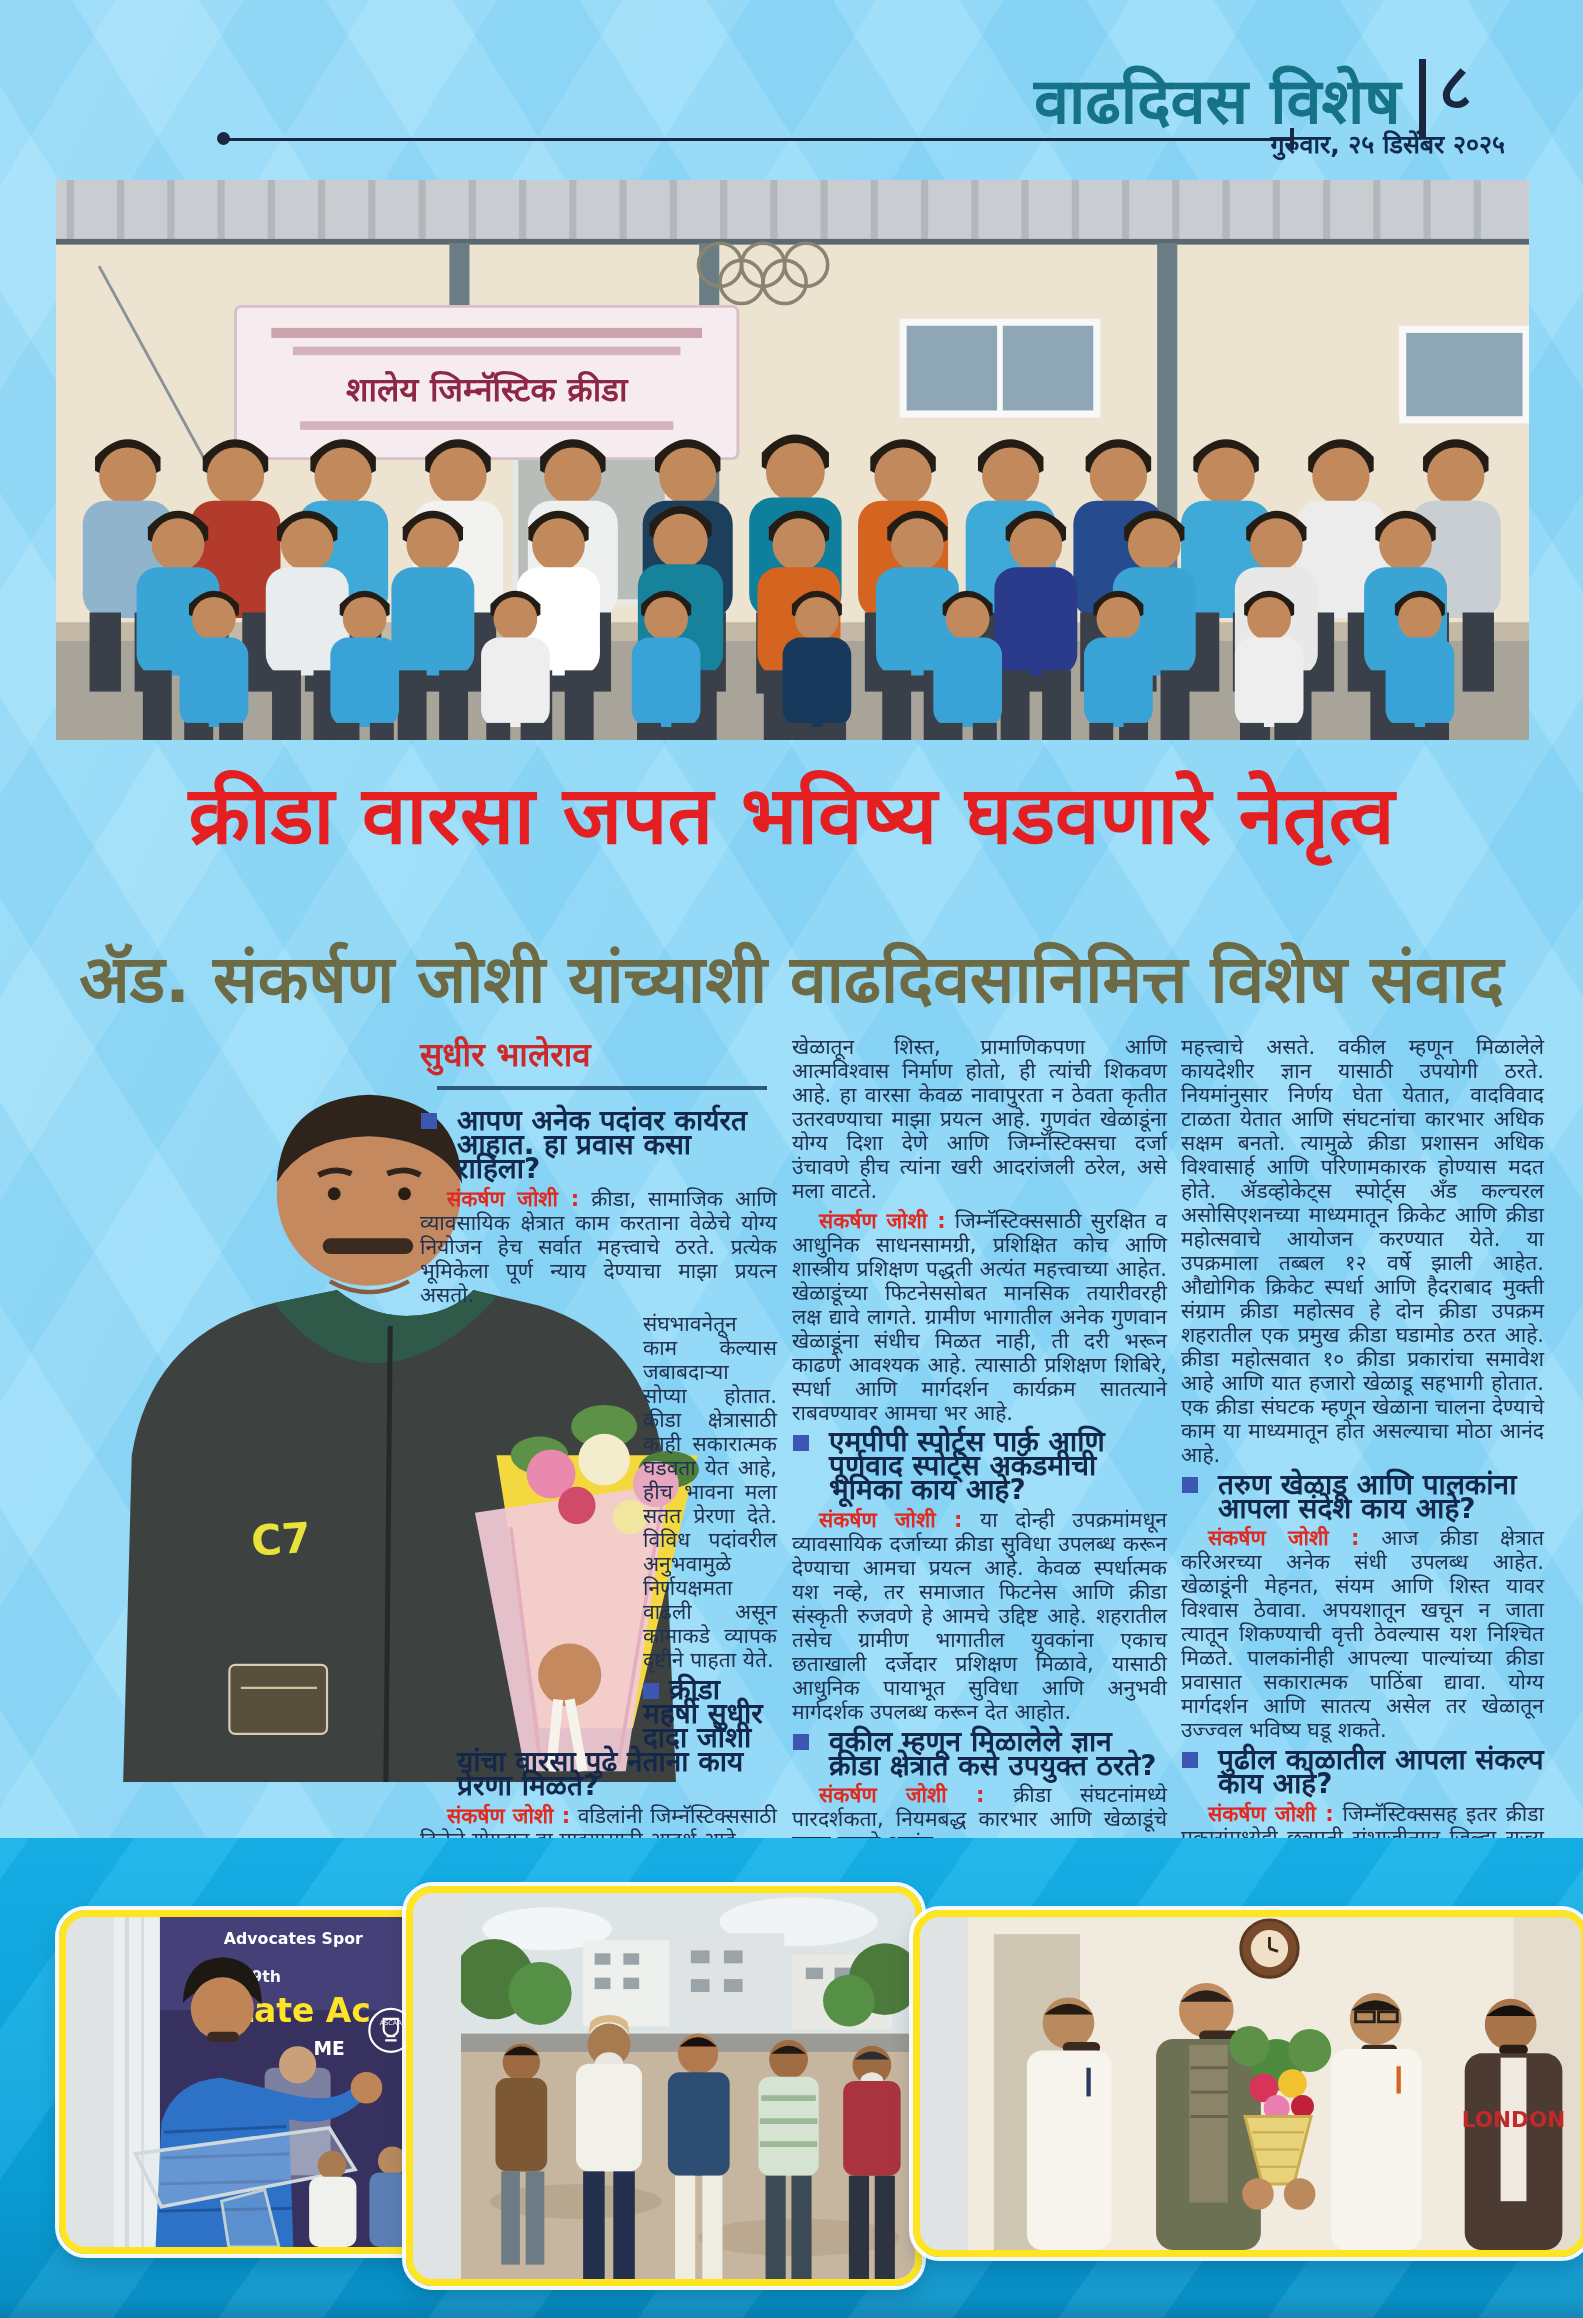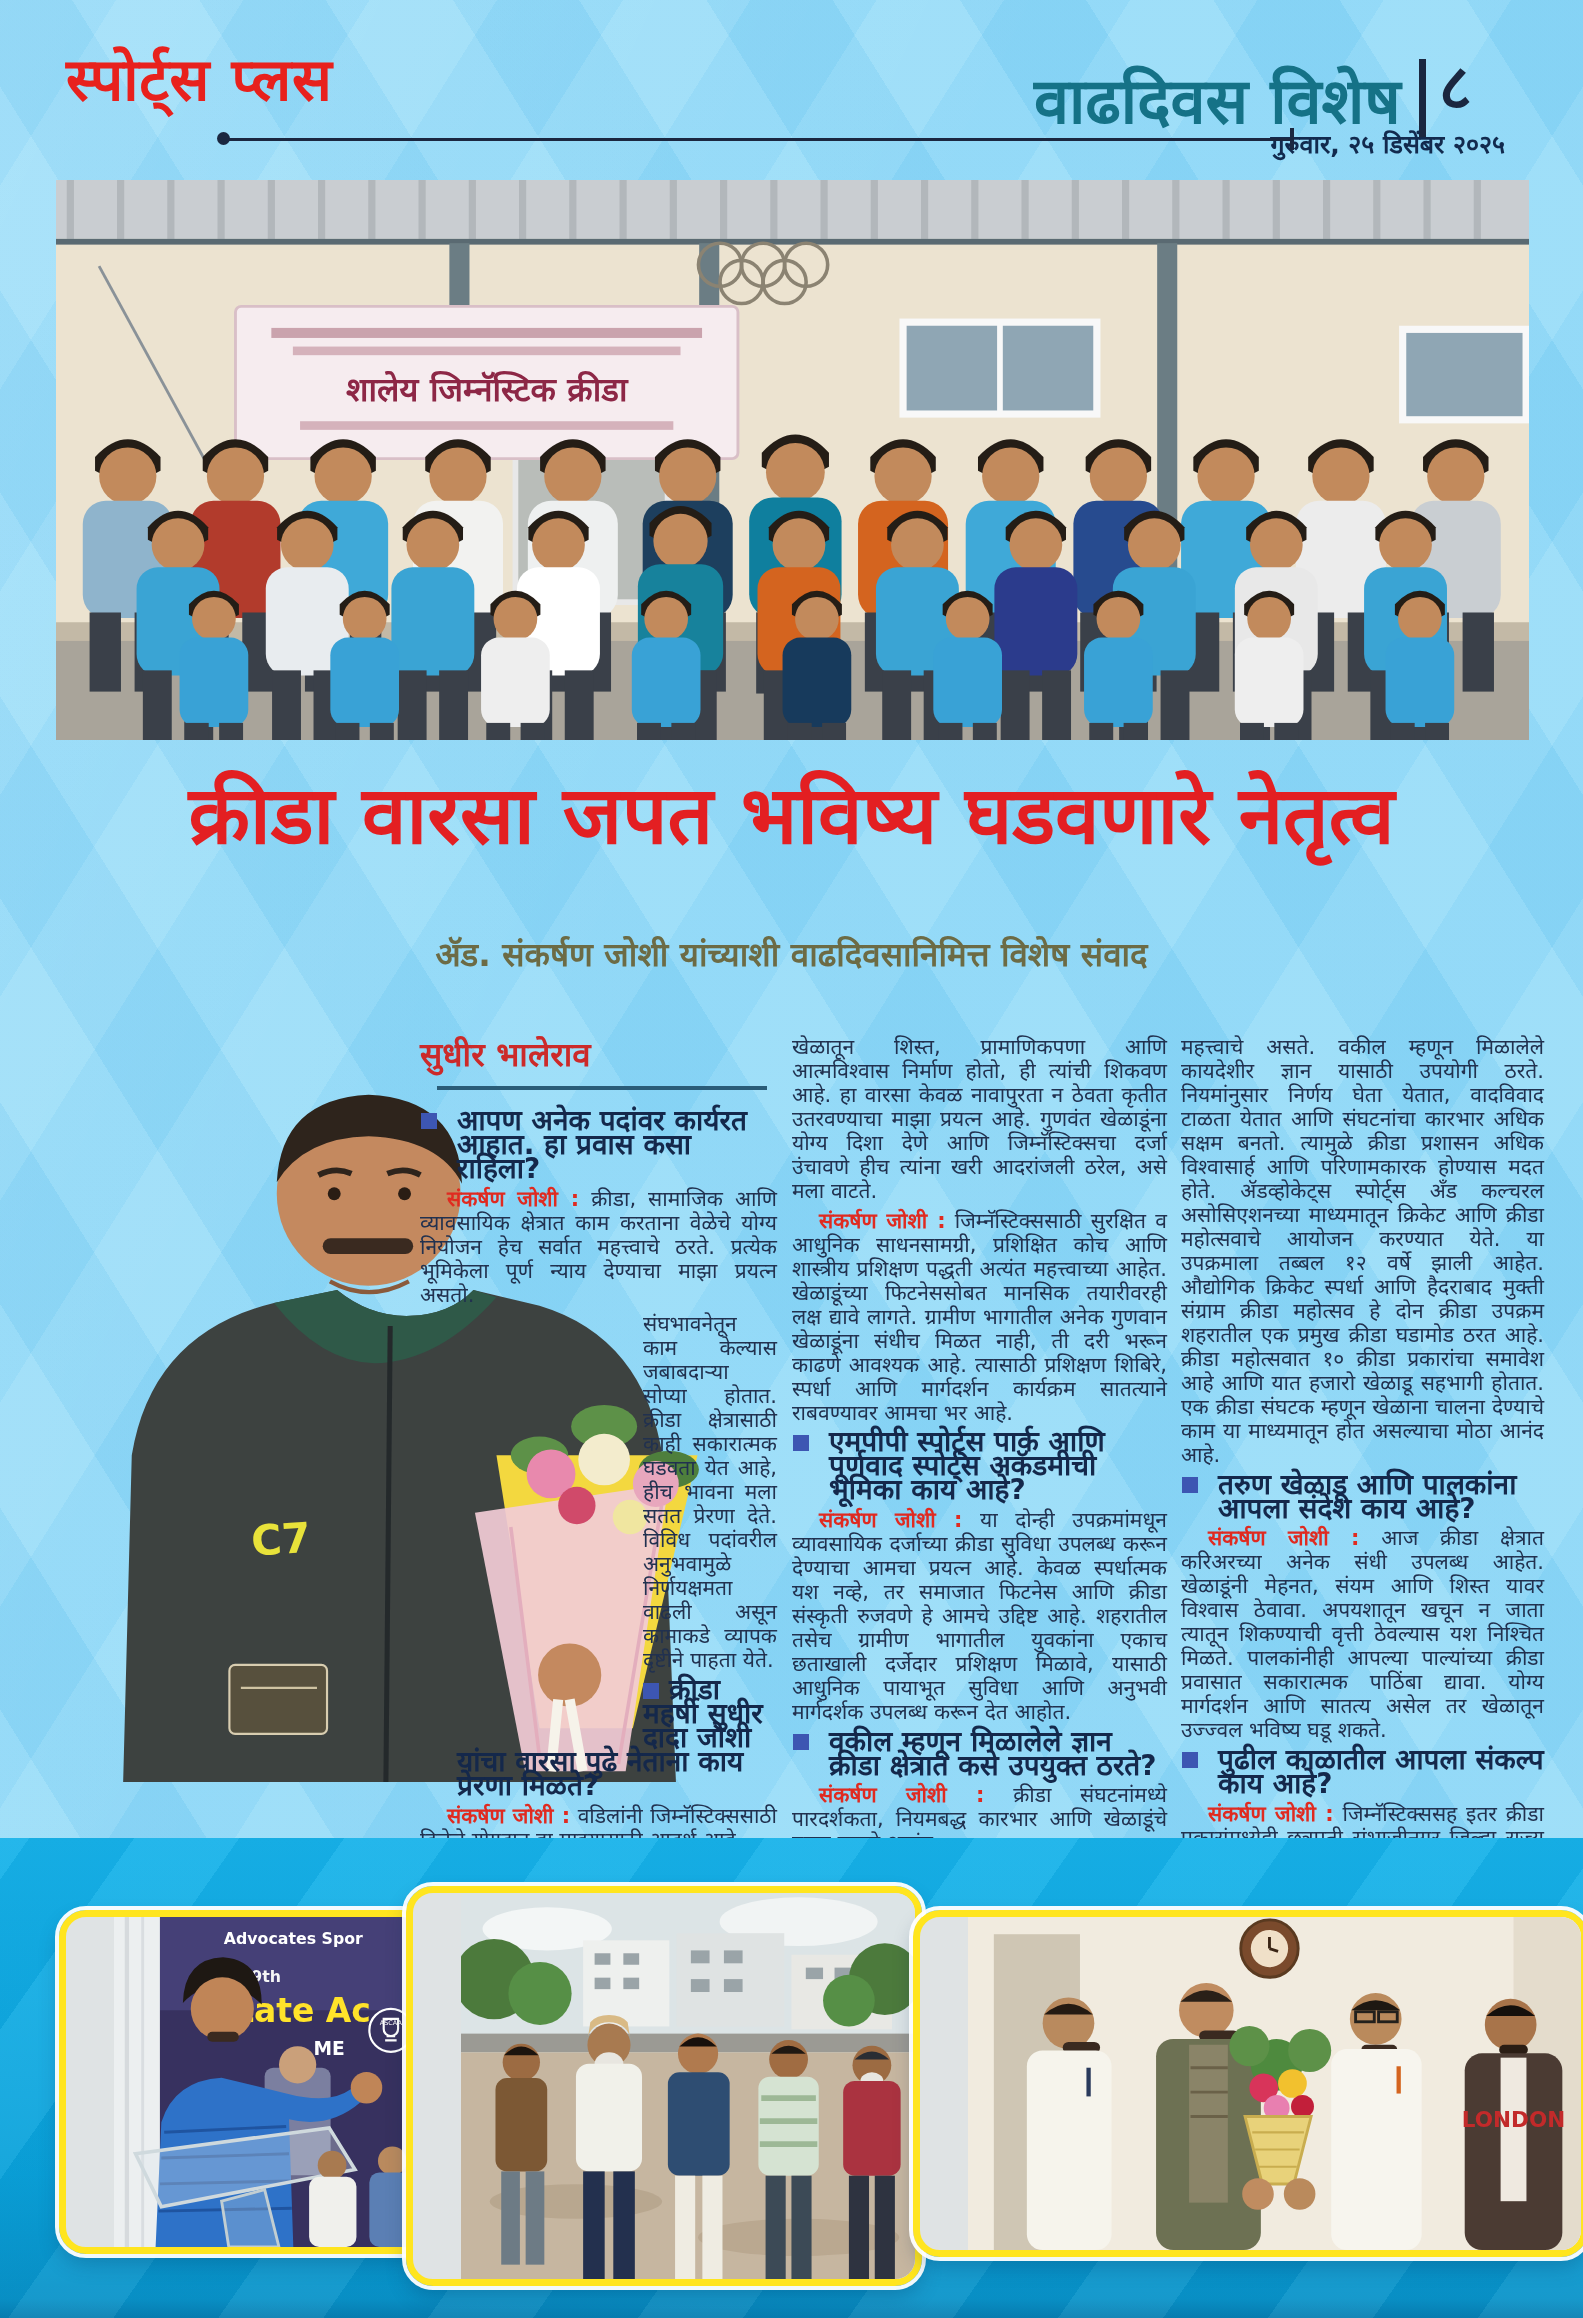--- a/index.html
+++ b/index.html
@@ -24,21 +24,21 @@
   .mast-rule{left:228px;top:138px;width:1063px;height:2.9px;background:#1b2740;}
   .mast-dot{left:217px;top:132px;width:13px;height:13px;border-radius:50%;background:#1b2740;}
   .mast-tick{left:1290px;top:128px;width:3.6px;height:21.5px;background:#1b2740;}
 
   
   .top-photo{left:56px;top:180px;width:1473px;height:560px;background:#e9e0cd;overflow:hidden;}
   .top-photo svg{display:block;width:100%;height:100%;}
 
   
   .headline{left:0;top:770px;width:1583px;text-align:center;font-size:80px;font-weight:800;color:#e31f22;white-space:nowrap;line-height:1.15;}
-  .subheadline{left:0;top:931px;width:1583px;text-align:center;font-size:33px;font-weight:800;color:#6c6b45;white-space:nowrap;}
+  .subheadline{left:0;top:931px;width:1583px;text-align:center;font-size:66px;font-weight:800;color:#6c6b45;white-space:nowrap;}
   .byline{left:420px;top:1031px;width:357px;font-size:33px;font-weight:700;color:#cc2a2a;}
   .byline-rule{left:437px;top:1086px;width:330px;height:4.3px;background:#2a5c78;}
 
   
   .col{position:absolute;font-size:21px;line-height:24px;color:#21314f;text-align:justify;}
   .col p{margin:0 0 5.7px 0;}
   .q{font-weight:800;color:#14284b;font-size:28px;position:relative;padding-left:37px;text-align:left;}
   .q .bullet{position:absolute;left:1.4px;top:4.3px;width:16px;height:16px;background:#3d56b2;display:inline-block;}
   .q2 .bullet{position:static;margin-right:10px;vertical-align:middle;}
   .ans{text-indent:27px;}
@@ -62,21 +62,20 @@
   .bphoto svg{display:block;width:100%;height:100%;}
   .bp1{left:59px;top:1910px;width:307px;height:330px;}
   .bp2{left:406px;top:1886px;width:454px;height:386px;}
   .bp3{left:913px;top:1910px;width:613px;height:333px;}
 </style>
 </head>
 <body>
 
 <div class="page">
 
-  <div class="abs brand">स्पोर्ट्स प्लस</div>
   <div class="abs sectionwrap">
     <div class="section-title">वाढदिवस विशेष</div>
     <div class="page-divider"></div>
     <div class="page-number">८</div>
   </div>
   <div class="abs date">गुरुवार, २५ डिसेंबर २०२५</div>
   <div class="abs mast-rule"></div>
   <div class="abs mast-dot"></div>
   <div class="abs mast-tick"></div>
 

